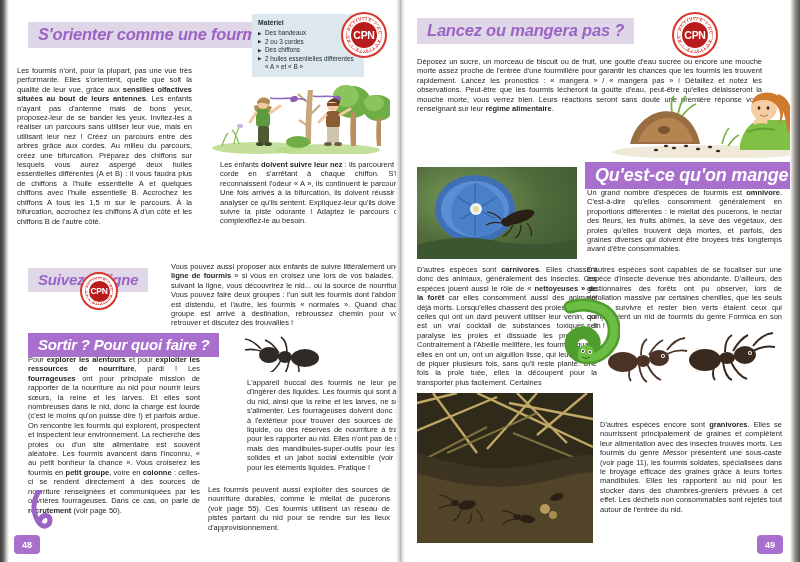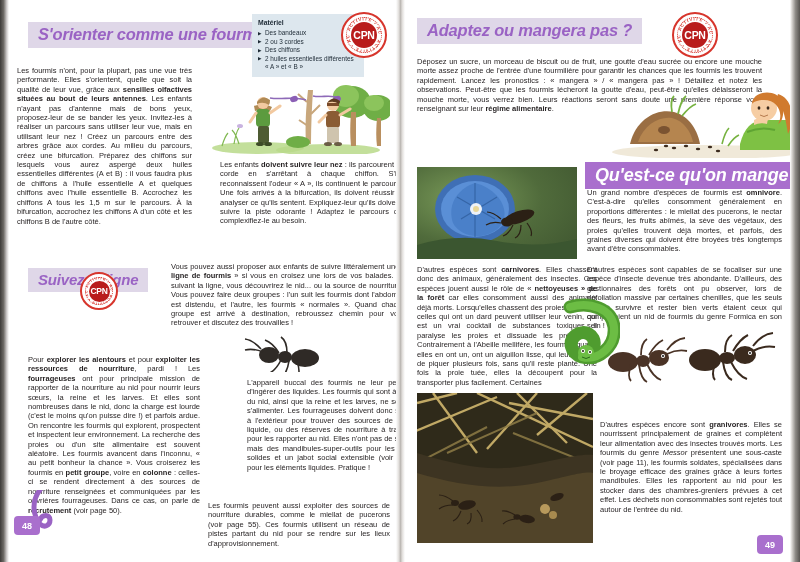--- a/index.html
+++ b/index.html
@@ -132,21 +132,21 @@
 
   
   .folio {
     position: absolute;
     width: 26px; height: 19px;
     background: #a96fcd;
     border-radius: 4px;
     color: #fff; font-size: 9px; font-weight: bold;
     display: flex; align-items: center; justify-content: center;
   }
-  .folio-left { left: 14px; top: 516px; text-align: center; }
+  .folio-left { left: 14px; top: 535px; text-align: center; }
   .folio-right { left: 757px; top: 535px; }
 
   .col { position: absolute; }
 </style>
 </head>
 <body>
 
 <div class="spread">
 
   <div class="edge-left"></div>
@@ -264,20 +264,23 @@
           <textPath href="#arcBot2" startOffset="10%">ACTIVITE • ACTIVITE</textPath>
         </text>
       </svg>
       <div class="disc">CPN</div>
     </div>
 
     <div class="col body" style="left:171px;top:262px;width:235px;">
       <span>Vous pouvez aussi proposer aux enfants de suivre littéralement une « </span><b>ligne de fourmis</b><span> » si vous en croisez une lors de vos balades. En suivant la ligne, vous découvrirez le nid... ou la source de nourriture ! Vous pouvez faire deux groupes : l'un suit les fourmis dont l'abdomen est distendu, et l'autre, les fourmis « normales ». Quand chaque groupe est arrivé à destination, rebroussez chemin pour vous retrouver et discutez des trouvailles !</span>
     </div>
 
+    <div style="position:absolute;left:28px;top:333px;">
+      <span class="h-band solid h-15">Sortir ? Pour quoi faire ?</span>
+    </div>
 
     <div class="illus" style="left:225px;top:330px;width:120px;height:42px;">
       <svg width="120" height="42" viewBox="0 0 120 42">
         <g transform="translate(18,6)">
           <ellipse cx="62" cy="22" rx="14" ry="9" fill="#2f2a26"></ellipse>
           <ellipse cx="42" cy="21" rx="7" ry="6" fill="#2f2a26"></ellipse>
           <ellipse cx="26" cy="19" rx="10" ry="8" fill="#2f2a26"></ellipse>
           <path d="M18 13 q-8 -9 -16 -10 M20 16 q-10 -4 -18 -2" stroke="#2f2a26" stroke-width="1.6" fill="none"></path>
           <path d="M38 24 q-6 12 -14 14 M46 25 q-2 13 -8 16 M54 25 q4 12 0 16" stroke="#2f2a26" stroke-width="1.6" fill="none"></path>
           <path d="M36 17 q-6 -10 -14 -13 M44 17 q0 -12 -6 -16" stroke="#2f2a26" stroke-width="1.6" fill="none"></path>
@@ -285,37 +288,37 @@
       </svg>
     </div>
 
     <div class="col body" style="left:28px;top:355px;width:172px;">
       <span>Pour </span><b>explorer les alentours</b><span> et pour </span><b>exploiter les ressources de nourriture</b><span>, pardi ! Les </span><b>fourrageuses</b><span> ont pour principale mission de rapporter de la nourriture au nid pour nourrir leurs sœurs, la reine et les larves. Et elles sont nombreuses dans le nid, donc la charge est lourde (c'est le moins qu'on puisse dire !) et parfois ardue. On rencontre les fourmis qui explorent, prospectent et inspectent leur environnement. La recherche des proies ou d'un site alimentaire est souvent aléatoire. Les fourmis avancent dans l'inconnu, « au petit bonheur la chance ». Vous croiserez les fourmis en </span><b>petit groupe</b><span>, voire en </span><b>colonne</b><span> : celles-ci se rendent directement à des sources de nourriture renseignées et communiquées par les ouvrières fourrageuses. Dans ce cas, on parle de </span><b>recrutement</b><span> (voir page 50).</span>
     </div>
 
     <div class="col body" style="left:208px;top:378px;width:182px;margin-left:39px;">
       <span>L'appareil buccal des fourmis ne leur permet que d'ingérer des liquides. Les fourmis qui sont à l'intérieur du nid, ainsi que la reine et les larves, ne sortent pas s'alimenter. Les fourrageuses doivent donc se relayer à l'extérieur pour trouver des sources de nourriture liquide, ou des réserves de nourriture à transformer, pour les rapporter au nid. Elles n'ont pas de sac à dos, mais des mandibules-super-outils pour les éléments solides et un jabot social extensible (voir page 15) pour les éléments liquides. Pratique !</span>
     </div>
-    <div class="col body" style="left:208px;top:485px;width:182px;margin-top:16px;">
+    <div class="col body" style="left:208px;top:485px;width:182px;">
       <span>Les fourmis peuvent aussi exploiter des sources de nourriture durables, comme le miellat de pucerons (voir page 55). Ces fourmis utilisent un réseau de pistes partant du nid pour se rendre sur les lieux d'approvisionnement.</span>
     </div>
 
     <div class="illus" style="left:26px;top:490px;width:30px;height:40px;">
       <svg width="30" height="40" viewBox="0 0 30 40">
         <path d="M14 0 C6 10 6 24 14 34 C18 38 24 36 24 30 C24 24 16 24 14 30" stroke="#9a63c4" stroke-width="5" fill="none" stroke-linecap="round"></path>
       </svg>
     </div>
 
     <div class="folio folio-left">48</div>
   </div>
 
   <div class="page page-right">
 
     <div style="position:absolute;left:17px;top:18px;">
-      <span class="h-band h-17">Adaptez ou mangera pas ?</span>
+      <span class="h-band h-17">Lancez ou mangera pas ?</span>
     </div>
 
     <div class="cpn cpn-c" style="left:272px;top:12px;">
       <div class="ring"></div>
       <svg class="arc" viewBox="0 0 46 46">
         <defs>
           <path id="arcTop3" d="M 7,23 A 16,16 0 0 1 39,23"></path>
           <path id="arcBot3" d="M 39,23 A 16,16 0 0 1 7,23"></path>
         </defs>
         <text font-size="4.6" font-weight="bold" fill="#d7352c" letter-spacing="1.1" font-family="Liberation Sans, sans-serif">

